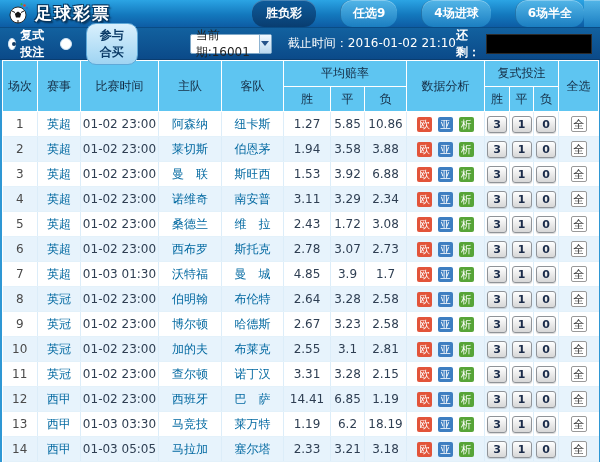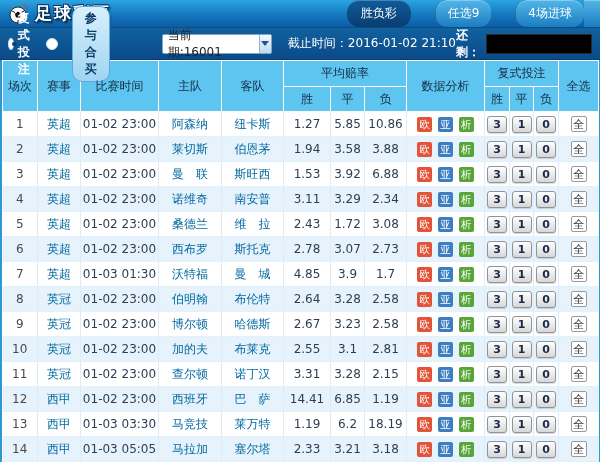--- a/index.html
+++ b/index.html
@@ -15,21 +15,21 @@
   }
   .brand{ display:flex; align-items:center; padding-left:8px; gap:5px; }
   .ball-icon{ width:22px; height:24px; display:inline-block; }
   .app-title{
     color:#fff; font-weight:bold; font-size:17px; letter-spacing:2px;
     text-shadow:1px 1px 0 #06365f, -1px 1px 0 #06365f, 1px -1px 0 #06365f, -1px -1px 0 #06365f, 2px 2px 2px #052a4c;
   }
   .tabs{ display:flex; align-items:stretch; }
   .tab{
     display:flex; align-items:center; justify-content:center;
-    color:#fff; font-weight:normal; font-size:12px; cursor:pointer; padding:0 12px;border-radius:12px;
+    color:#fff; font-weight:bold; font-size:12px; cursor:pointer; padding:0 12px;border-radius:12px;
   }
   .tab.active{
     background:linear-gradient(180deg,#0e5c9c 0%,#093d70 100%);
     box-shadow:inset 0 1px 0 rgba(255,255,255,.25);
     padding:0 14px;
   }
   .tab.inactive{
     background:linear-gradient(180deg,#53b6e8 0%,#1b7ec1 100%);
     border-left:1px solid rgba(9,70,120,.45);
     box-shadow:inset 0 1px 0 rgba(255,255,255,.3);
@@ -52,21 +52,21 @@
     content:""; position:absolute; left:3px; top:3px; width:4px; height:4px; border-radius:50%; background:#123a63;
   }
   .join-btn{
     margin-left:4px; padding:3px 9px; font-size:12px; font-weight:bold; color:#0a3a66; cursor:pointer;
     background:linear-gradient(180deg,#d9f0fd 0%,#9fd4f2 100%);
     border:1px solid #5fa9d8; border-radius:10px;
     font-family:"DejaVu Sans","Liberation Sans",sans-serif;
   }
   .period-select{
     margin-left:52px; height:20px; display:flex; align-items:center; background:#fff;
-    border:1px solid #7fa8c8; border-radius:2px; cursor:pointer;gap:28px;
+    border:1px solid #7fa8c8; border-radius:2px; cursor:pointer;
   }
   .period-value{ padding:0 5px; color:#222; font-size:12px; }
   .dd-btn{
     width:16px; height:18px; display:flex; align-items:center; justify-content:center;
     background:linear-gradient(180deg,#f2f9ff 0%,#bcd9ef 100%); border-left:1px solid #8fb4d2;
   }
   .dd-btn .tri{ width:0; height:0; border-left:4px solid transparent; border-right:4px solid transparent; border-top:5px solid #24538a; }
   .deadline{ margin-left:16px; color:#fff; font-weight:normal; white-space:nowrap; }
   .remain-label{ margin-left:auto; color:#fff; font-weight:bold; }
   .countdown{
@@ -134,20 +134,21 @@
           <circle cx="13.5" cy="2.2" r="1" fill="#35b02c"></circle>
           <circle cx="19" cy="6" r="1" fill="#2a6fd0"></circle>
         </svg>
       </span>
       <span class="app-title">足球彩票</span>
     </div>
     <div class="tabs">
       <div class="tab active">胜负彩</div>
       <div class="tab inactive">任选9</div>
       <div class="tab inactive">4场进球</div>
+      <div class="tab inactive">6场半全</div>
       <div class="tab-filler"></div>
     </div>
   </div>
 
   <div class="toolbar">
     <label class="radio-opt">
       <span class="radio checked"></span>
       <span>复式投注</span>
     </label>
     <label class="radio-opt">

